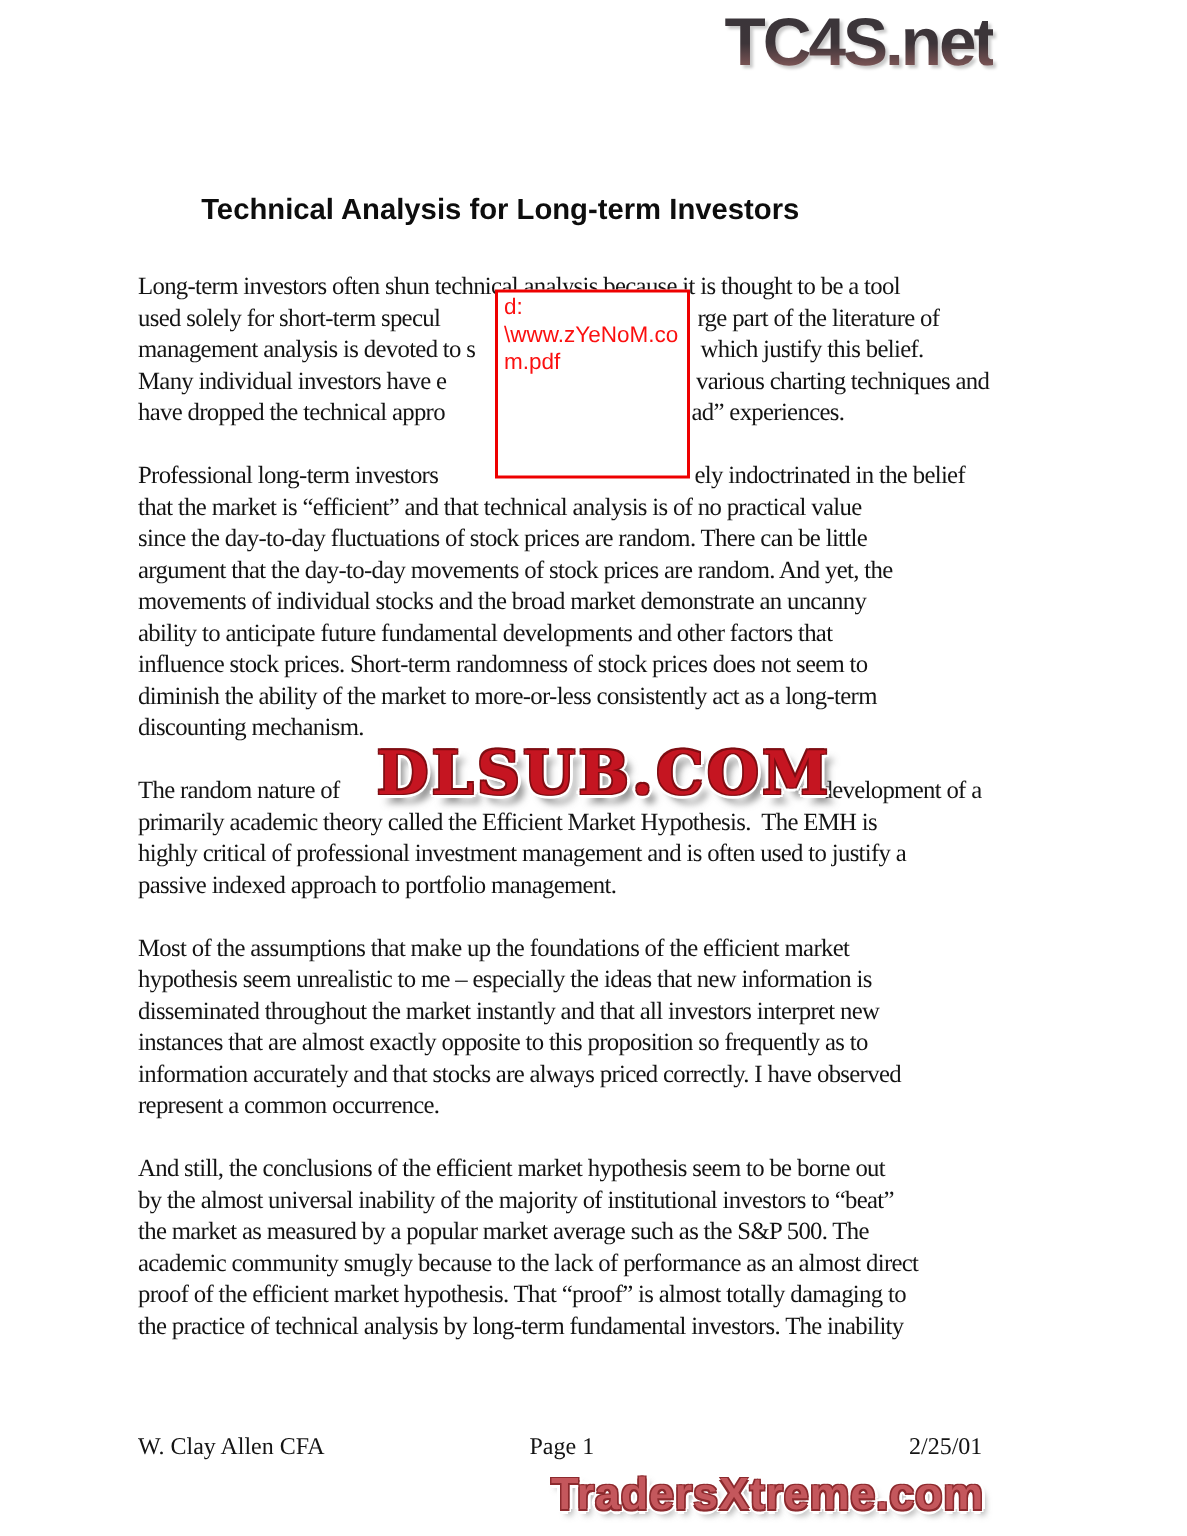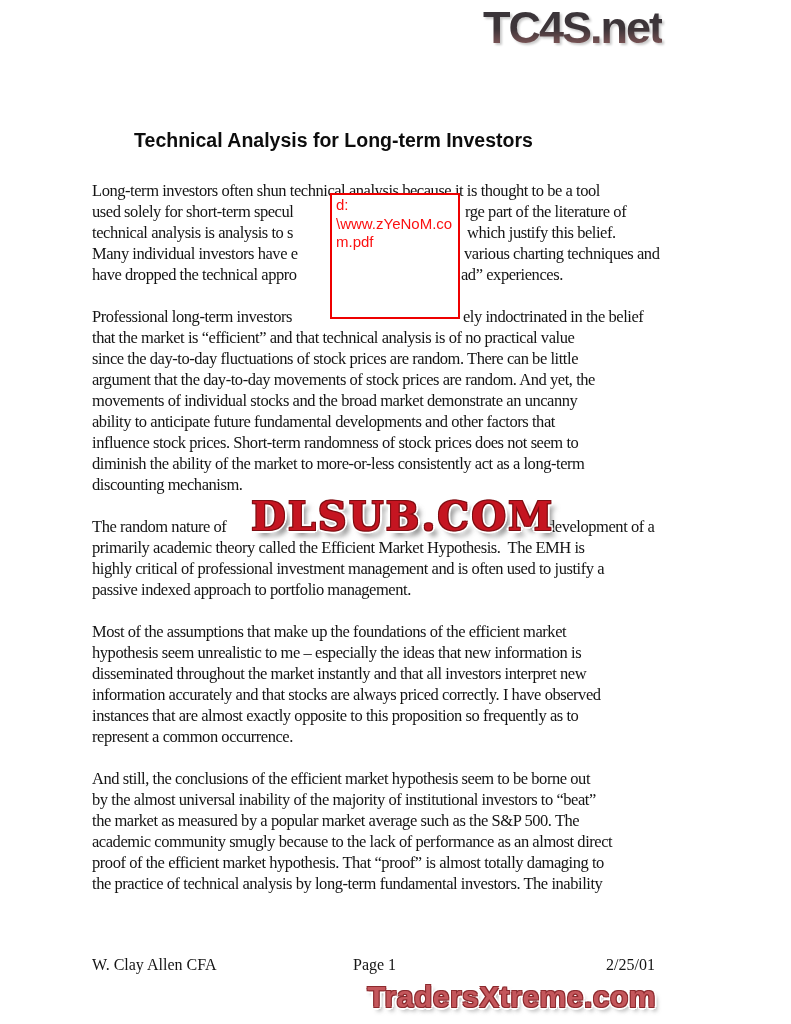--- a/index.html
+++ b/index.html
@@ -84,21 +84,21 @@
 <div class="page">
 
   <div class="logo">TC4S.net</div>
 
   <h1 class="title">Technical Analysis for Long-term Investors</h1>
 
   <div class="content">
       <div class="para">
         <div class="line">Long-term investors often shun technical analysis because it is thought to be a tool</div>
         <div class="line"><span>used solely for short-term specul</span><span class="rfrag" style="left: 373px;">rge part of the literature of</span></div>
-        <div class="line"><span>technical analysis is analysis to s</span><span class="rfrag" style="left: 375px;">which justify this belief.</span></div>
+        <div class="line"><span>management analysis is devoted to s</span><span class="rfrag" style="left: 375px;">which justify this belief.</span></div>
         <div class="line"><span>Many individual investors have e</span><span class="rfrag" style="left: 372px;">various charting techniques and</span></div>
         <div class="line"><span>have dropped the technical appro</span><span class="rfrag" style="left: 369px;">ad” experiences.</span></div>
       </div>
       <div class="para">
         <div class="line"><span>Professional long-term investors</span><span class="rfrag" style="left: 371px;">ely indoctrinated in the belief</span></div>
         <div class="line">that the market is “efficient” and that technical analysis is of no practical value</div>
         <div class="line">since the day-to-day fluctuations of stock prices are random. There can be little</div>
         <div class="line">argument that the day-to-day movements of stock prices are random. And yet, the</div>
         <div class="line">movements of individual stocks and the broad market demonstrate an uncanny</div>
         <div class="line">ability to anticipate future fundamental developments and other factors that</div>
@@ -109,22 +109,22 @@
       <div class="para">
         <div class="line"><span>The random nature of</span><span class="rfrag" style="left: 455px;">development of a</span></div>
         <div class="line">primarily academic theory called the Efficient Market Hypothesis.  The EMH is</div>
         <div class="line">highly critical of professional investment management and is often used to justify a</div>
         <div class="line">passive indexed approach to portfolio management.</div>
       </div>
       <div class="para">
         <div class="line">Most of the assumptions that make up the foundations of the efficient market</div>
         <div class="line">hypothesis seem unrealistic to me – especially the ideas that new information is</div>
         <div class="line">disseminated throughout the market instantly and that all investors interpret new</div>
+        <div class="line">instances that are almost exactly opposite to this proposition so frequently as to</div>
         <div class="line">information accurately and that stocks are always priced correctly. I have observed</div>
-        <div class="line">instances that are almost exactly opposite to this proposition so frequently as to</div>
         <div class="line">represent a common occurrence.</div>
       </div>
       <div class="para">
         <div class="line">And still, the conclusions of the efficient market hypothesis seem to be borne out</div>
         <div class="line">by the almost universal inability of the majority of institutional investors to “beat”</div>
         <div class="line">the market as measured by a popular market average such as the S&amp;P 500. The</div>
         <div class="line">academic community smugly because to the lack of performance as an almost direct</div>
         <div class="line">proof of the efficient market hypothesis. That “proof” is almost totally damaging to</div>
         <div class="line">the practice of technical analysis by long-term fundamental investors. The inability</div>
       </div>

